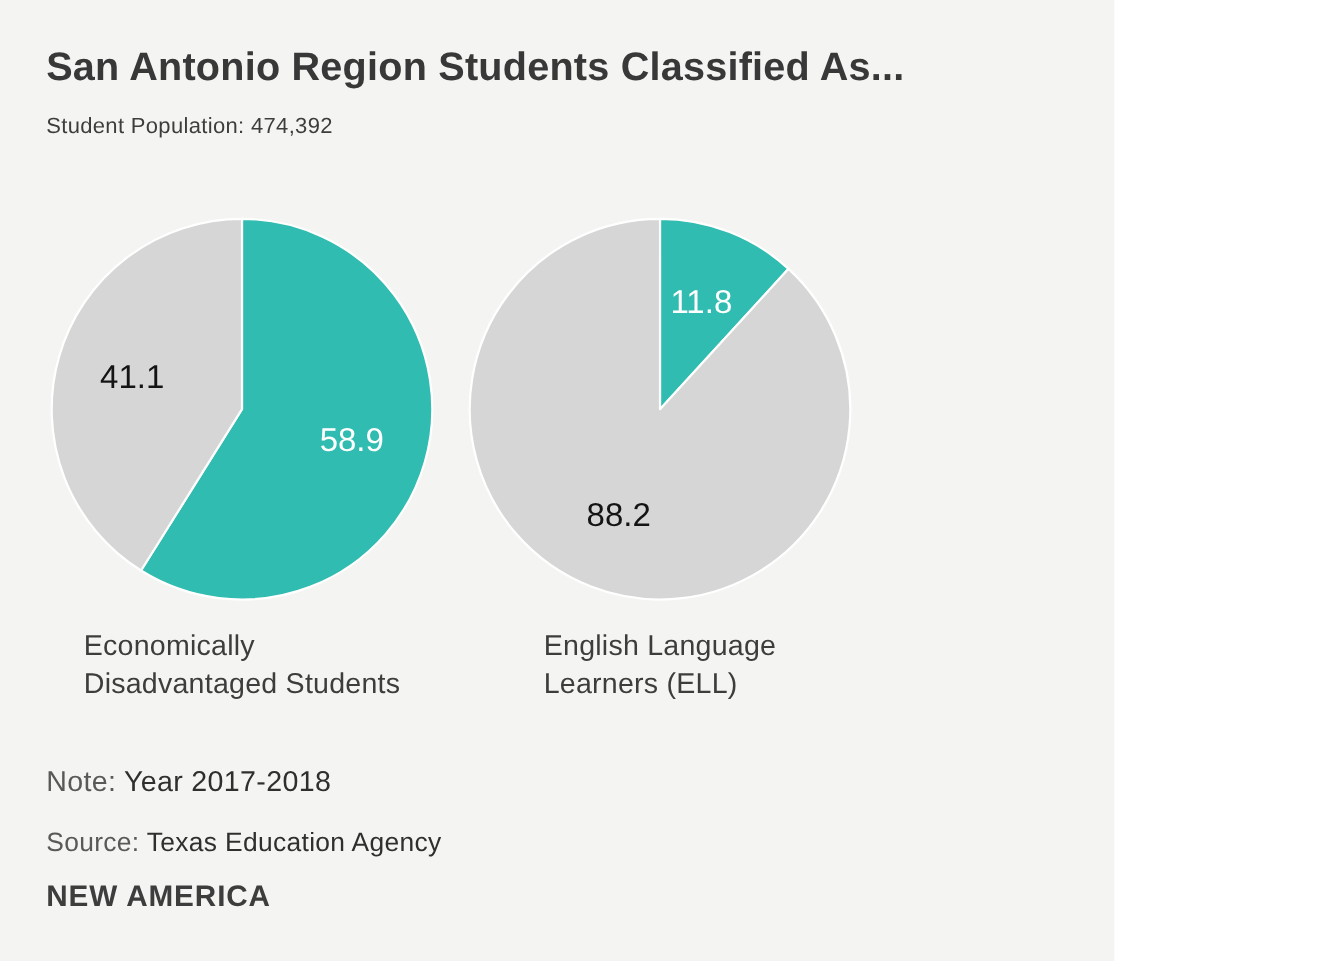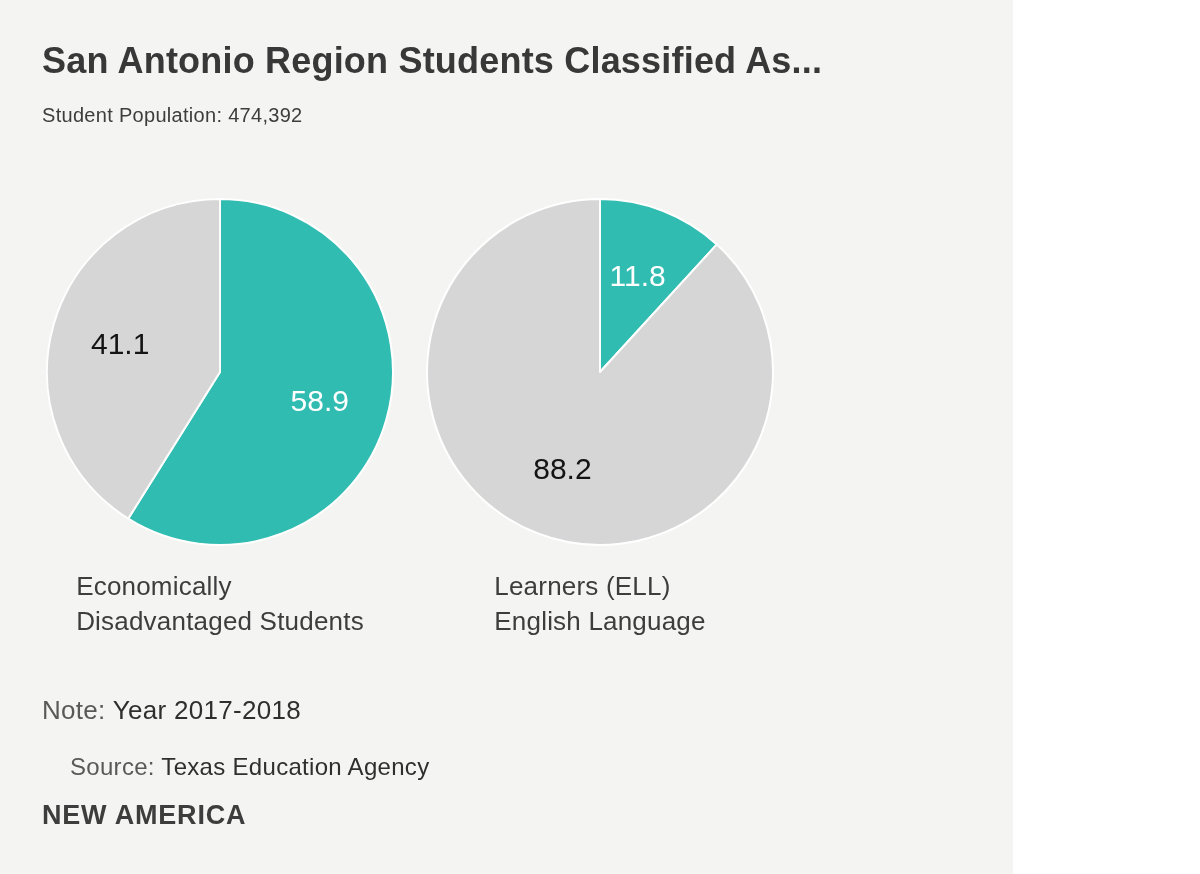--- a/index.html
+++ b/index.html
@@ -70,21 +70,20 @@
     color: #2f2f2f;
     letter-spacing: 0.3px;
   }
   .source-line {
     position: absolute;
     left: 42px;
     top: 753px;
     font-size: 24px;
     color: #2f2f2f;
     letter-spacing: 0.3px;
-    margin-left: 28px;
   }
   .prefix {
     color: #595959;
   }
   .logo {
     position: absolute;
     left: 42px;
     top: 800px;
     font-size: 27px;
     font-weight: bold;
@@ -114,22 +113,22 @@
         </div>
     </div>
     <div class="pie-group">
       <svg viewBox="0 0 350 350">
           <path d="M 175 175 L 175.00 2.00 A 173 173 0 0 1 291.83 47.41 Z" fill="#30bcb1" stroke="#ffffff" stroke-width="2" stroke-linejoin="round"></path>
           <text x="212.6" y="78.3" fill="#ffffff" text-anchor="middle" dominant-baseline="central" class="slice-label">11.8</text>
           <path d="M 175 175 L 291.83 47.41 A 173 173 0 1 1 175.00 2.00 Z" fill="#d6d6d6" stroke="#ffffff" stroke-width="2" stroke-linejoin="round"></path>
           <text x="137.4" y="271.7" fill="#141414" text-anchor="middle" dominant-baseline="central" class="slice-label">88.2</text>
         </svg>
       <div class="pie-caption">
+          <div>English Language</div>
           <div>Learners (ELL)</div>
-          <div>English Language</div>
         </div>
     </div>
   </div>
 
   <div class="note-line">
     <span class="prefix">Note:</span>
     <span>Year 2017-2018</span>
   </div>
 
   <div class="source-line">

